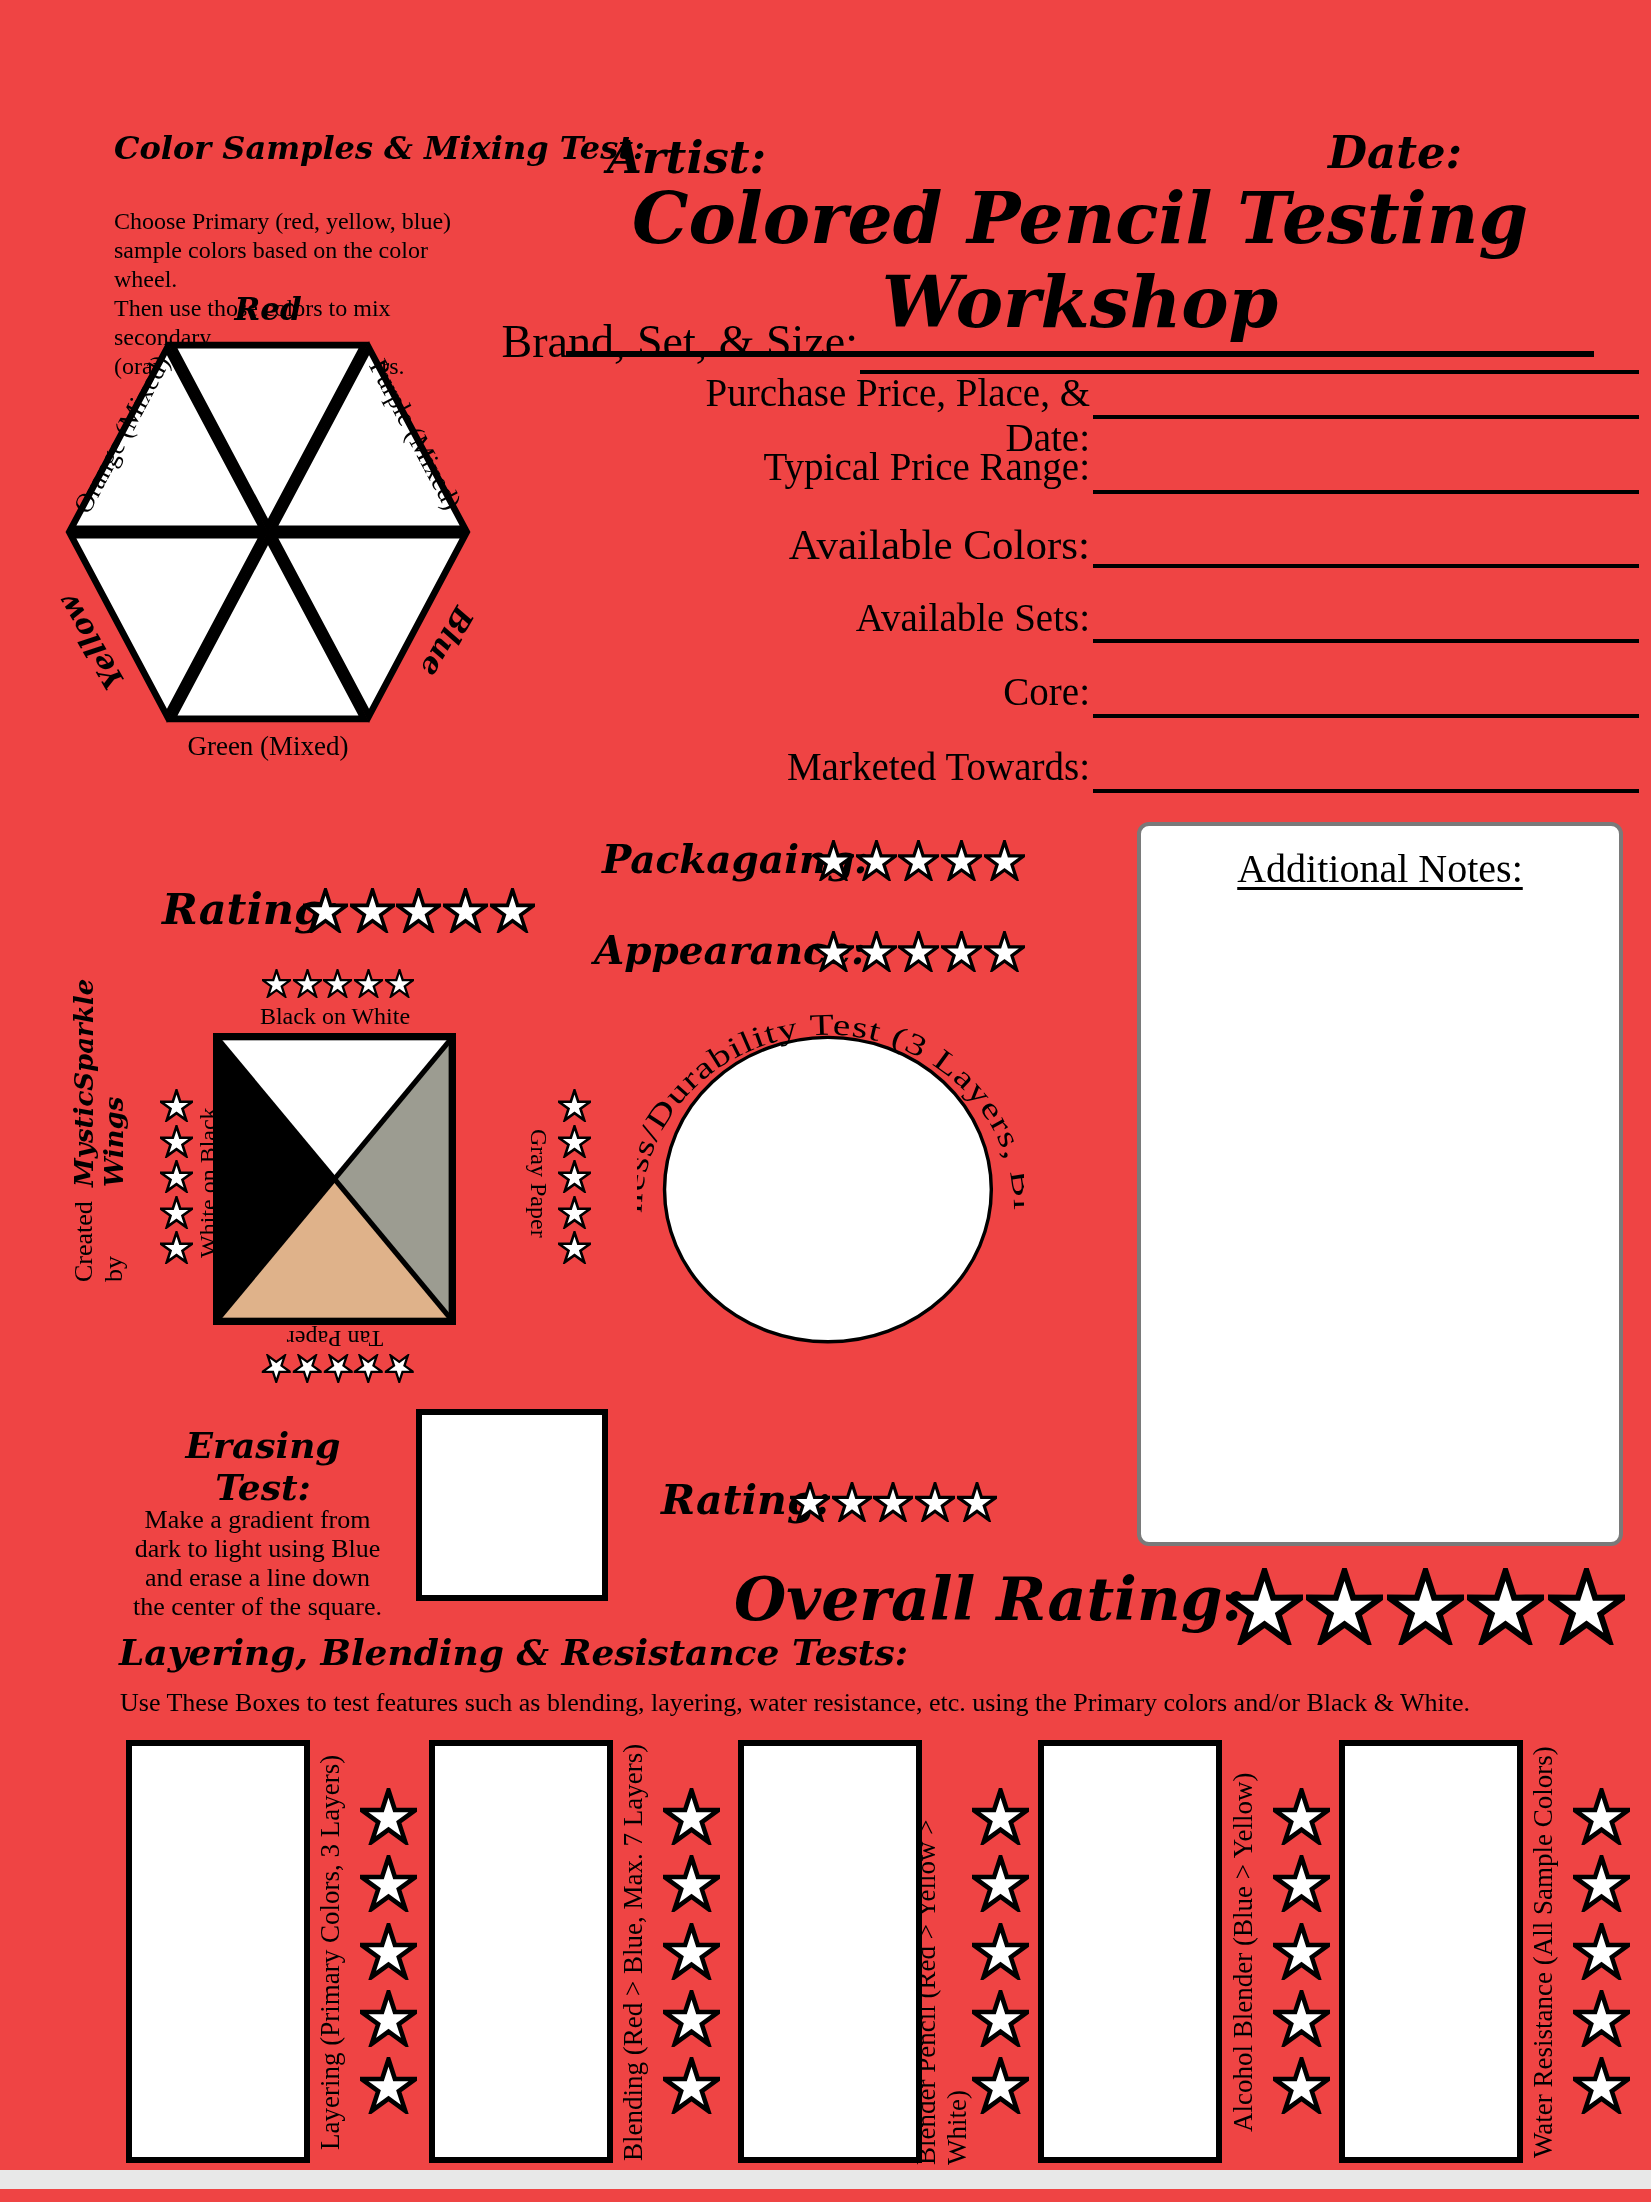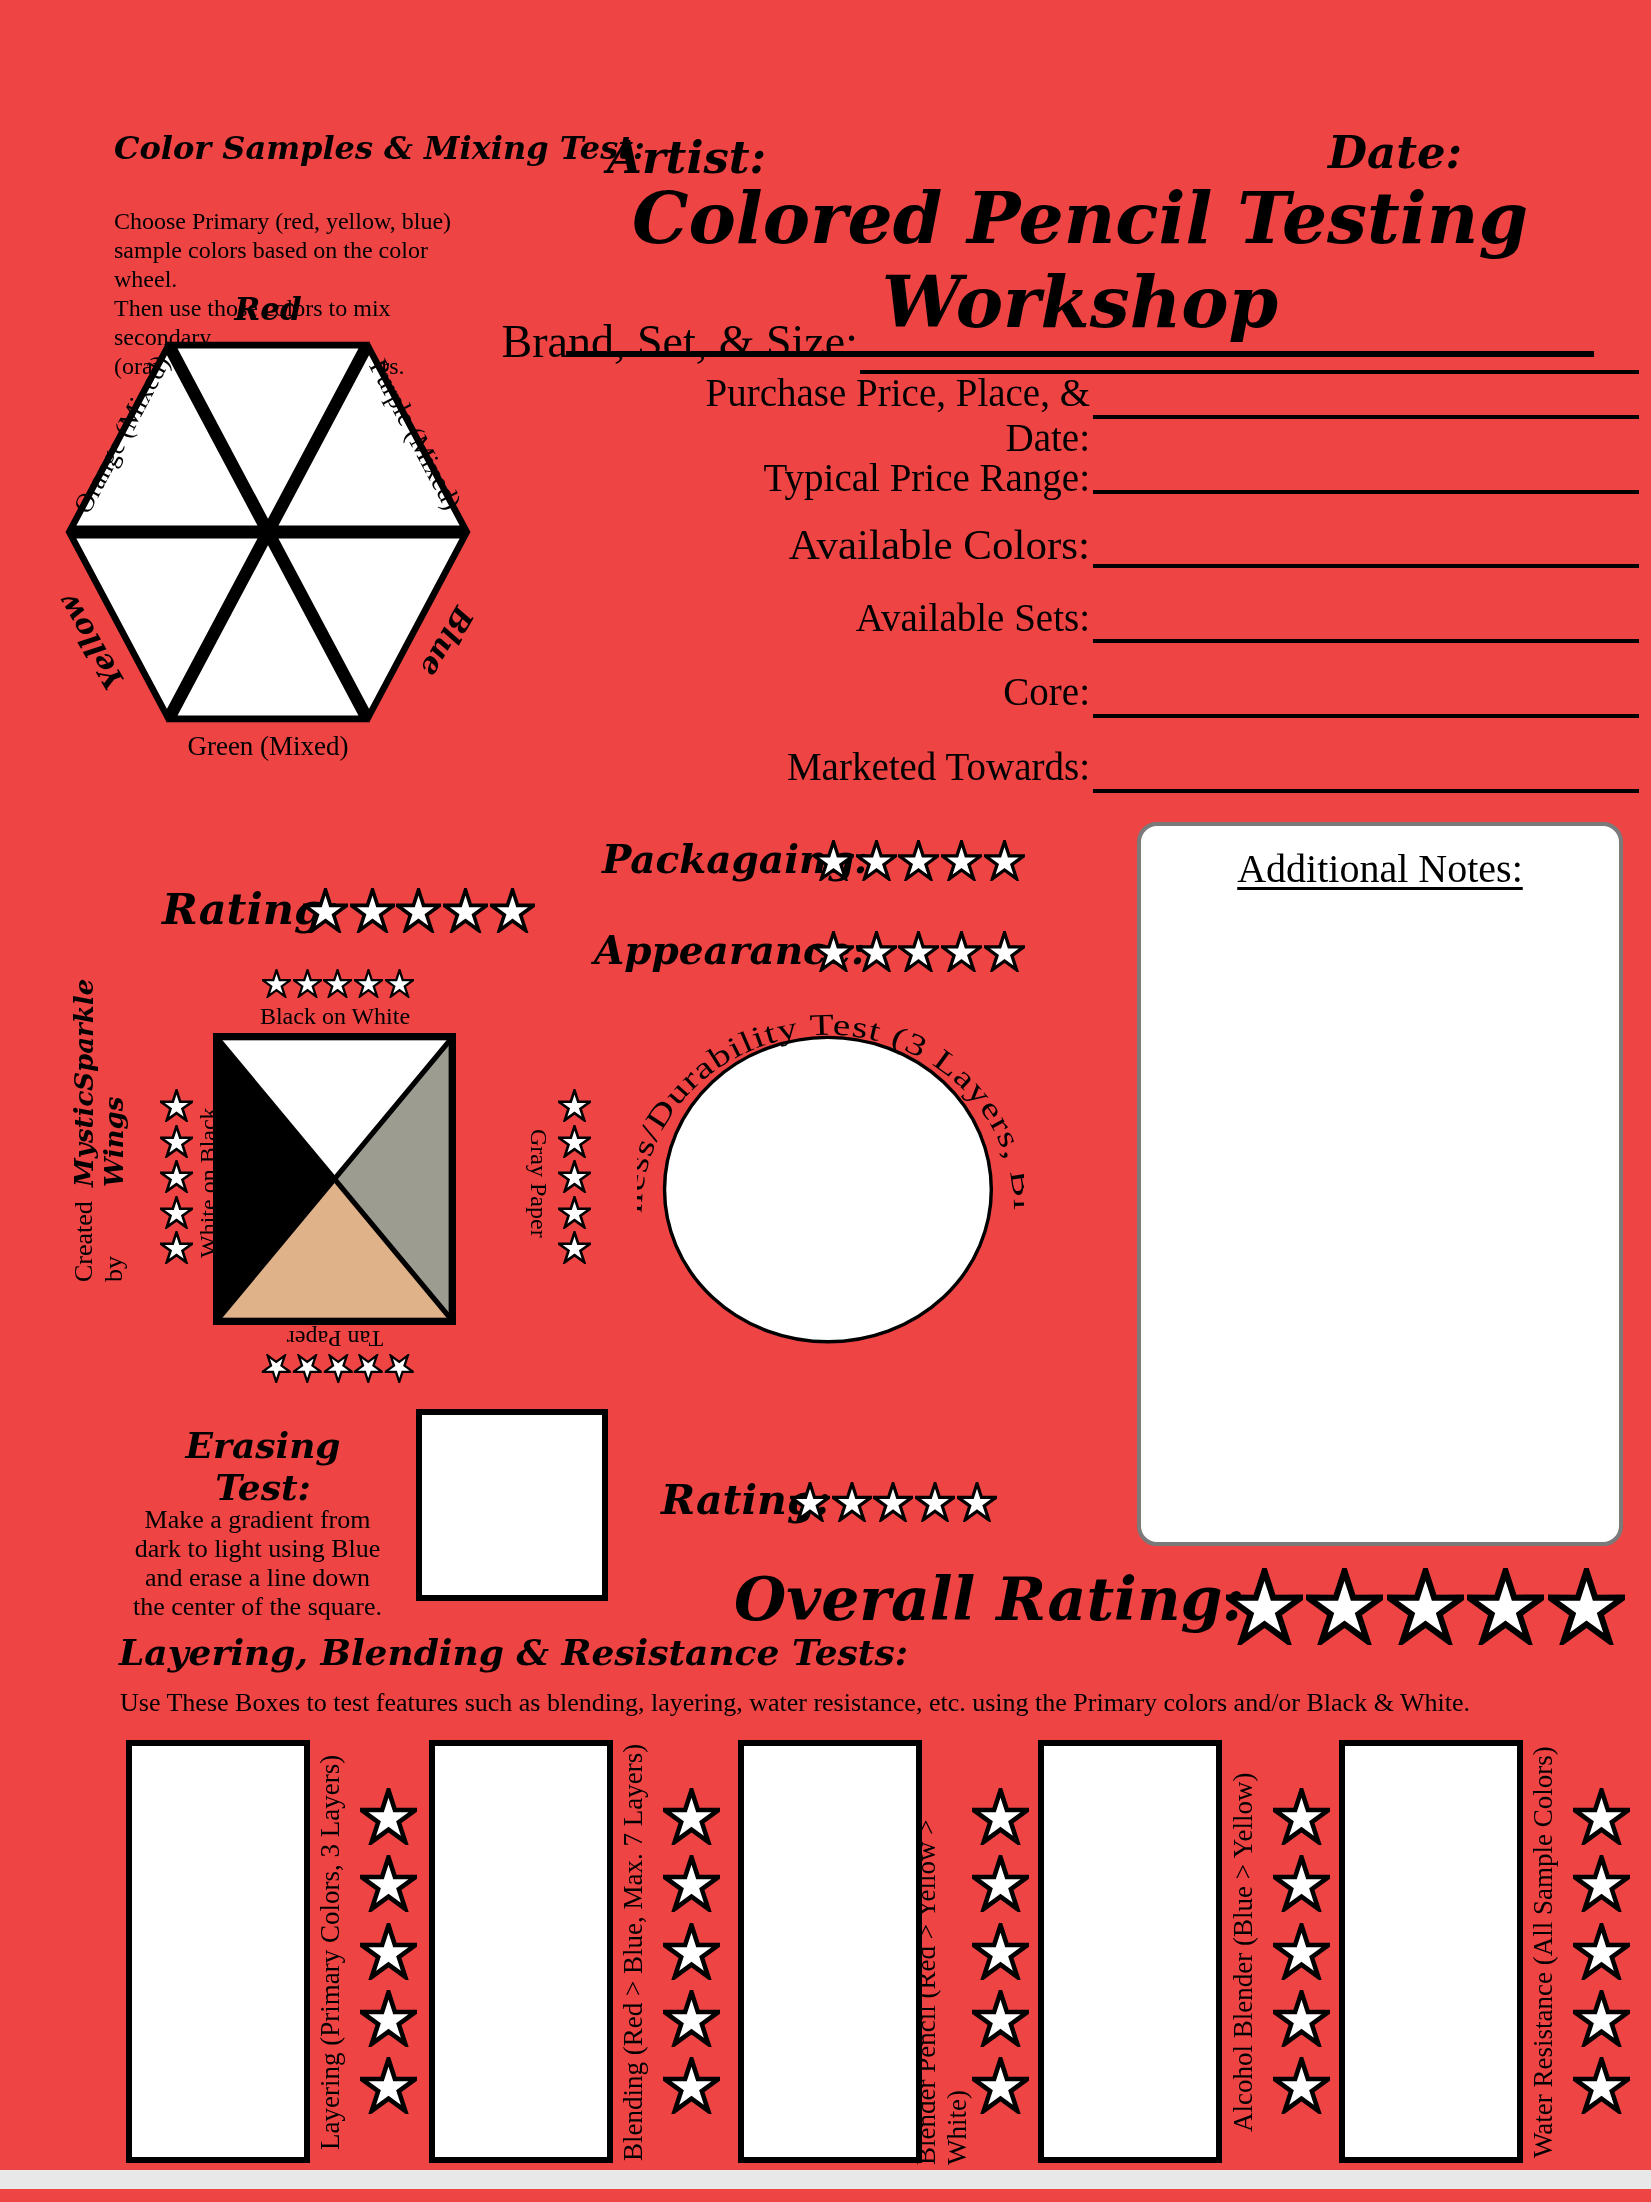--- a/index.html
+++ b/index.html
@@ -11,21 +11,21 @@
   .ctr{text-align:center;}
   .rt{text-align:right;}
   .pre{white-space:pre-line;margin-top:32px;}
   .fieldline{border-bottom:4.3px solid #000;height:0;}
   .starrow{display:flex;flex-direction:row;align-items:center;gap:1.7px;}
   .starcol{display:flex;flex-direction:column;align-items:center;gap:8.6px;}
   .star{display:block;}
   .vlabel-up{writing-mode:vertical-rl;transform:rotate(180deg);display:flex;align-items:center;justify-content:center;}
   .vlabel-down{writing-mode:vertical-rl;display:flex;align-items:center;justify-content:center;}
   .flip{transform:rotate(180deg);}
-  .notesbox{border:4.3px solid #7a7a7a;border-radius:20px;background:#fff;}
+  .notesbox{border:4.3px solid #7a7a7a;border-radius:12px;background:#fff;}
   .blackbox{border:6.9px solid #000;background:#fff;}
   .title-underline{border-bottom:6px solid #000;}
   .ul{text-decoration:underline;text-decoration-thickness:2.6px;text-underline-offset:5.2px;}
   svg text{font-family:"Liberation Serif",serif;}
 </style>
 </head>
 <body>
 
 <div class="page">
 
@@ -44,21 +44,21 @@
   <div class="abs script" style="left:607px;top:131px;font-size:45px;">Artist:</div>
   <div class="abs script" style="left:1328px;top:126px;font-size:45px;">Date:</div>
   <div class="abs script ctr title-underline" style="left:566px;top:176px;width:1028px;font-size:71px;padding-bottom:6.9px;">Colored Pencil Testing Workshop</div>
 
   <div class="abs serif rt" style="left:447px;top:315px;width:411px;font-size:46px;">Brand, Set, &amp; Size:</div>
   <div class="abs fieldline" style="left:860px;top:370px;width:779px;"></div>
 
   <div class="abs serif rt" style="left:619px;top:370px;width:471px;font-size:39px;">Purchase Price, Place, &amp; Date:</div>
   <div class="abs fieldline" style="left:1093px;top:415px;width:546px;"></div>
 
-  <div class="abs serif rt" style="left:619px;top:455px;width:471px;font-size:39px;">Typical Price Range:</div>
+  <div class="abs serif rt" style="left:619px;top:444px;width:471px;font-size:39px;">Typical Price Range:</div>
   <div class="abs fieldline" style="left:1093px;top:490px;width:546px;"></div>
 
   <div class="abs serif rt" style="left:619px;top:520px;width:471px;font-size:43px;">Available Colors:</div>
   <div class="abs fieldline" style="left:1093px;top:564px;width:546px;"></div>
 
   <div class="abs serif rt" style="left:619px;top:595px;width:471px;font-size:39px;">Available Sets:</div>
   <div class="abs fieldline" style="left:1093px;top:639px;width:546px;"></div>
 
   <div class="abs serif rt" style="left:619px;top:669px;width:471px;font-size:39px;">Core:</div>
   <div class="abs fieldline" style="left:1093px;top:714px;width:546px;"></div>

